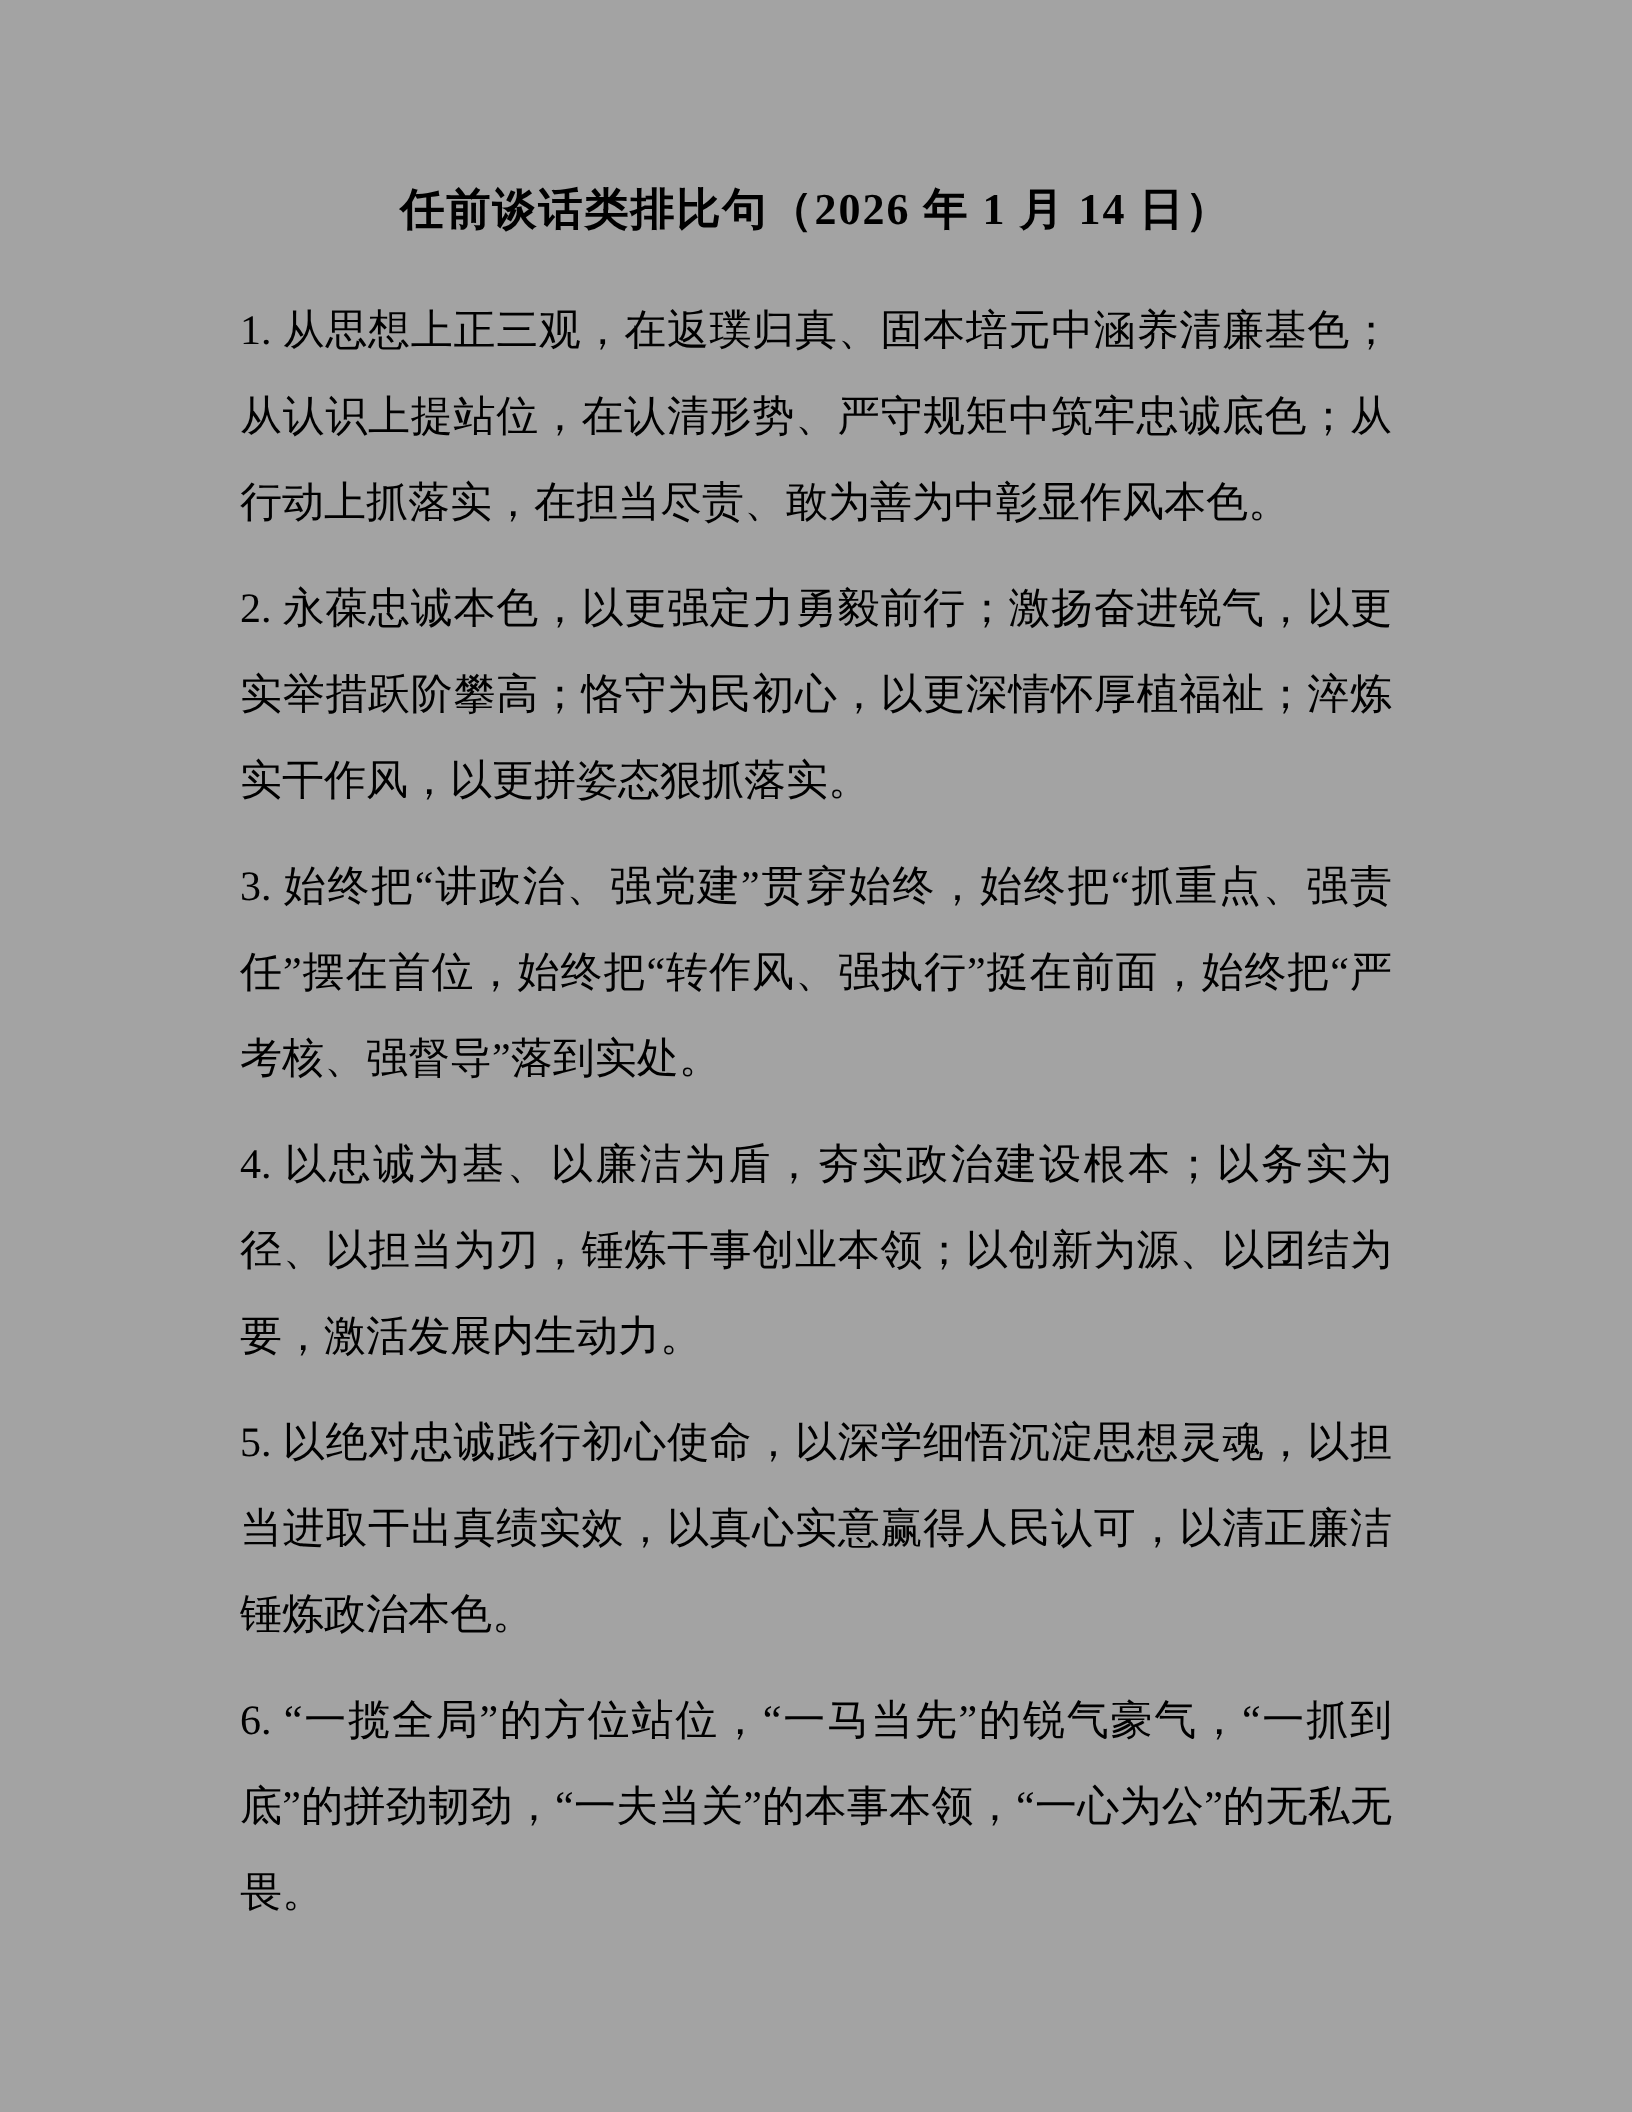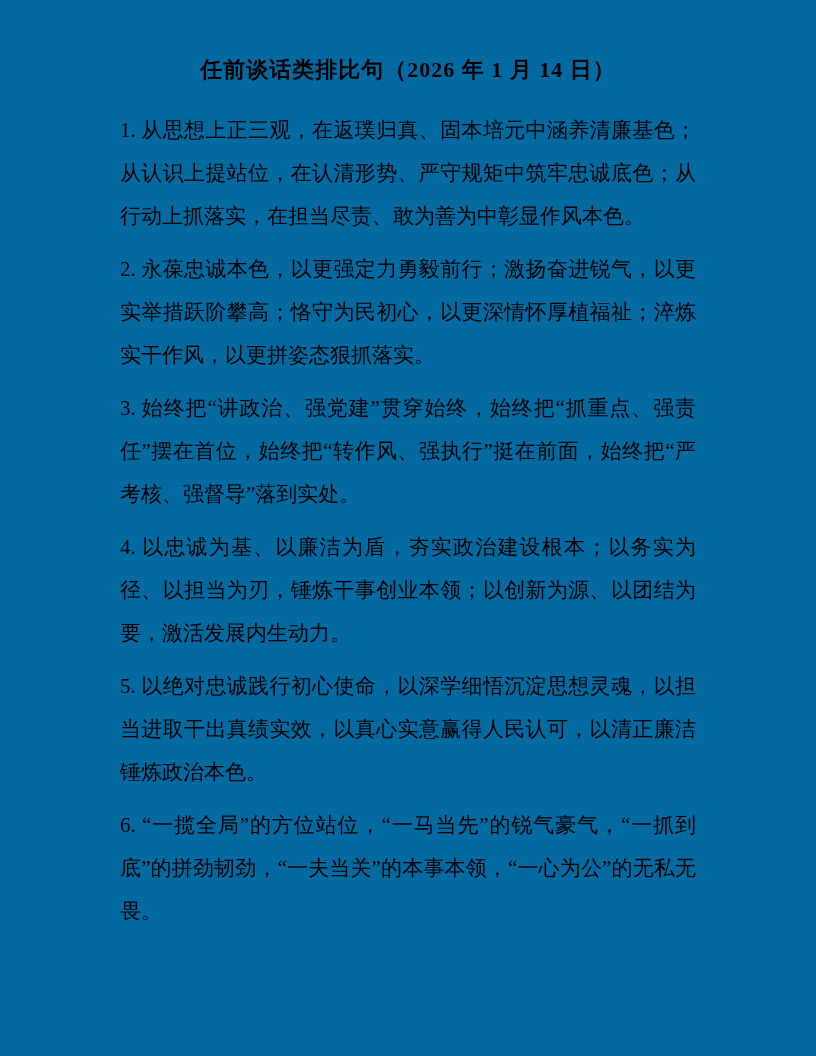--- a/index.html
+++ b/index.html
@@ -5,23 +5,23 @@
   html, body {
     margin: 0;
     padding: 0;
     background: #ffffff;
   }
   .page {
     position: relative;
     width: 816px;
     height: 1056px;
     margin: 0 auto;
-    background: #0369a1;
+    background: #a3a3a3;
     box-sizing: border-box;
-    padding: 55px 120px 0 120px;
+    padding: 90px 120px 0 120px;
     font-family: "Liberation Serif", "DejaVu Serif", serif;
     color: #000000;
     overflow: hidden;
   }
   .doc-title {
     font-size: 22px;
     font-weight: bold;
     text-align: center;
     line-height: 30px;
     margin: 0 0 24px 0;

